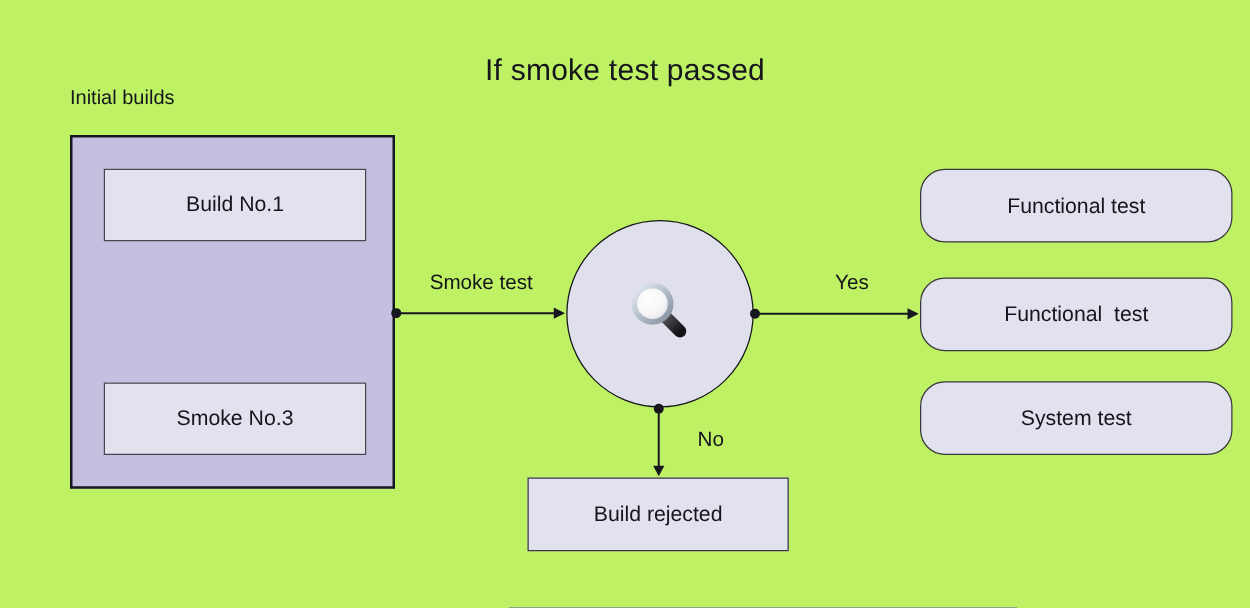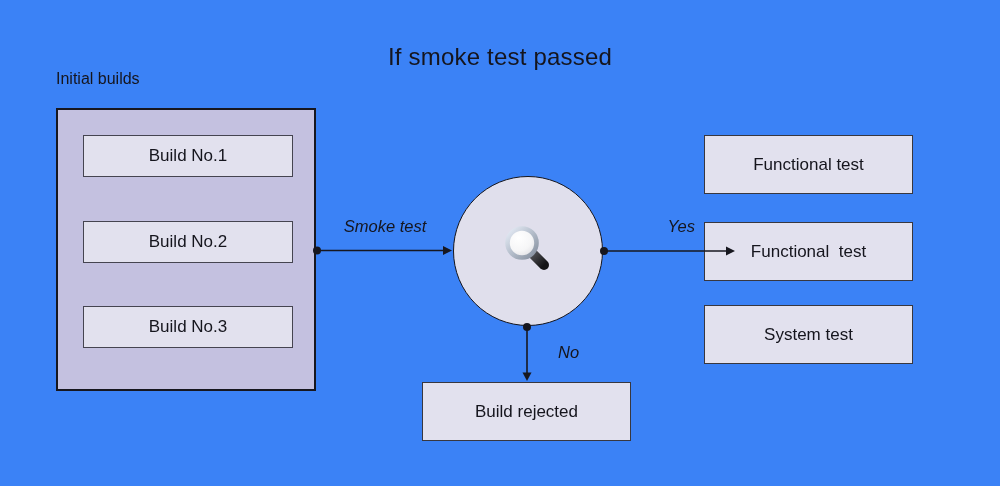--- a/index.html
+++ b/index.html
@@ -1,19 +1,19 @@
 <!DOCTYPE html>
 <html><head>
 <meta charset="utf-8">
 <style>
   html,body{margin:0;padding:0;background:#6A64A9;}
   .canvas{
     position:relative;
     width:1000px;height:486px;
-    background:#3b82f6;
+    background:#bef264;
     font-family:"Liberation Sans","DejaVu Sans",sans-serif;
     color:#15151D;
     overflow:hidden;
   }
   .title{
     position:absolute;top:43px;left:0;width:1000px;
     text-align:center;font-size:24px;font-weight:500;
     letter-spacing:.2px;
   }
   .group-label{
@@ -23,52 +23,51 @@
   .group{
     position:absolute;left:56px;top:108px;width:260px;height:283px;
     background:#C4C1E0;border:2px solid #17171F;box-sizing:border-box;
   }
   .node{
     position:absolute;box-sizing:border-box;
     background:#E2E1EE;border:1.5px solid #454450;
     display:flex;align-items:center;justify-content:center;
     font-size:17px;white-space:pre;
   }
-  .build-node{left:25px;width:210px;height:42px;}
+  .build-node{left:25px;width:210px;height:58px;}
   .b1{top:25px}.b2{top:111px}.b3{top:196px}
-  .test-node{left:704px;width:209px;height:59px;border-color:#38373F;}
+  .test-node{left:736px;width:250px;height:59px;border-color:#38373F;border-radius:20px;}
   .t1{top:135px}.t2{top:222px}.t3{top:305px}
   .reject-node{left:422px;top:382px;width:209px;height:59px;border-color:#38373F;}
   .decision{
     position:absolute;left:453px;top:176px;width:150px;height:150px;
     border-radius:50%;
     background:#E0DFEC;border:1.6px solid #15151C;box-sizing:border-box;
   }
   .magnifier{position:absolute;left:45px;top:45px;}
   .edge-label{
-    position:absolute;font-size:16.5px;color:#15151D;font-style:italic;
+    position:absolute;font-size:16.5px;color:#15151D;
   }
   .smoke-label{left:315px;top:217px;width:140px;text-align:center;}
   .yes-label{left:645px;top:217px;width:50px;text-align:right;}
   .no-label{left:558px;top:343px;}
   .connectors{position:absolute;left:0;top:0;pointer-events:none;}
 </style>
 </head>
 <body>
 
 <div class="canvas">
 
   <div class="title">If smoke test passed</div>
 
   <div class="group-label">Initial builds</div>
 
   <div class="group">
     <div class="node build-node b1">Build No.1</div>
-    <div class="node build-node b2">Build No.2</div>
-    <div class="node build-node b3">Build No.3</div>
+    <div class="node build-node b3">Smoke No.3</div>
   </div>
 
   <div class="decision">
     <svg class="magnifier" width="54" height="54" viewBox="0 0 54 54">
       <defs>
         <radialGradient id="glassFill" cx="38%" cy="32%" r="75%">
           <stop offset="0%" stop-color="#ffffff"></stop>
           <stop offset="60%" stop-color="#f6f6f7"></stop>
           <stop offset="100%" stop-color="#dedee2"></stop>
         </radialGradient>

